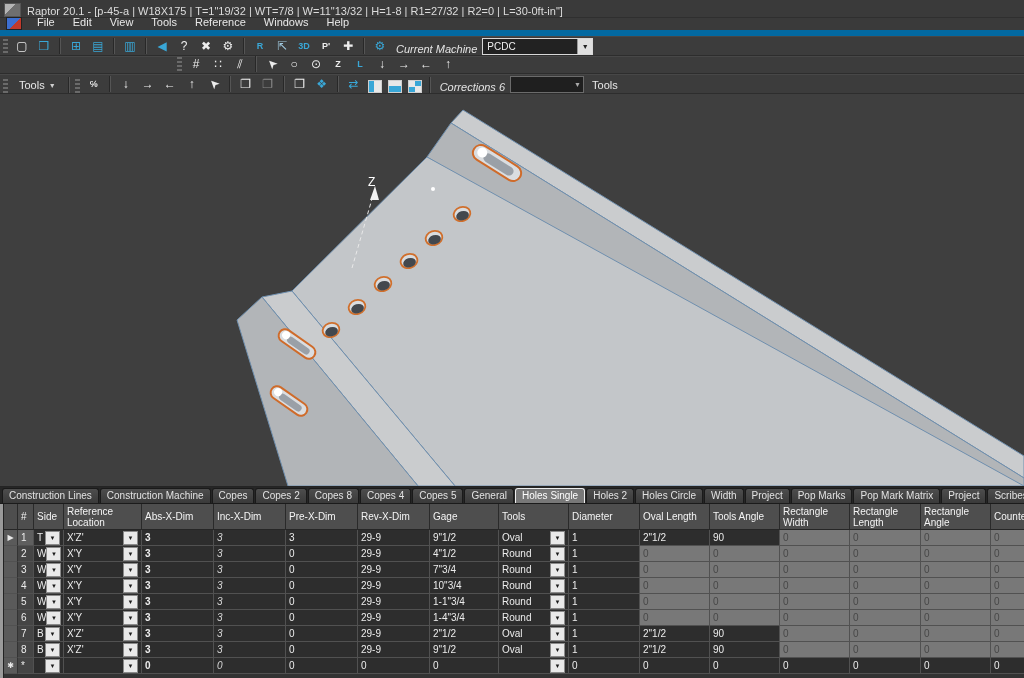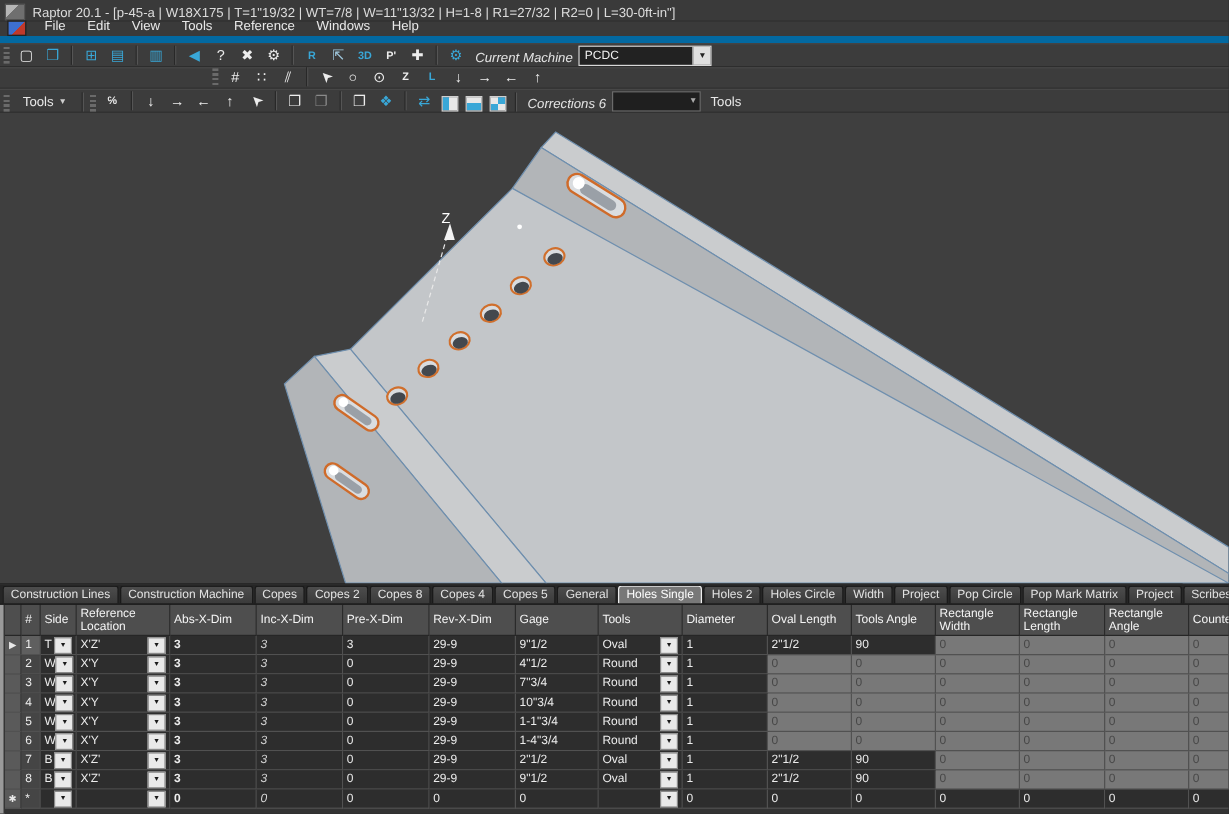--- a/index.html
+++ b/index.html
@@ -250,21 +250,21 @@
     <span class="tab">Copes 2</span>
     <span class="tab">Copes 8</span>
     <span class="tab">Copes 4</span>
     <span class="tab">Copes 5</span>
     <span class="tab">General</span>
     <span class="tab active">Holes Single</span>
     <span class="tab">Holes 2</span>
     <span class="tab">Holes Circle</span>
     <span class="tab">Width</span>
     <span class="tab">Project</span>
-    <span class="tab">Pop Circle</span>
+    <span class="tab">Pop Marks</span>
     <span class="tab">Pop Mark Matrix</span>
     <span class="tab">Project</span>
     <span class="tab">Scribes</span>
     <span class="tab">Scribes 2</span>
   </div>
 
 <div id="grid">
   <div id="grid-left"></div>
   <div id="grid-main">
       <div class="trow">

